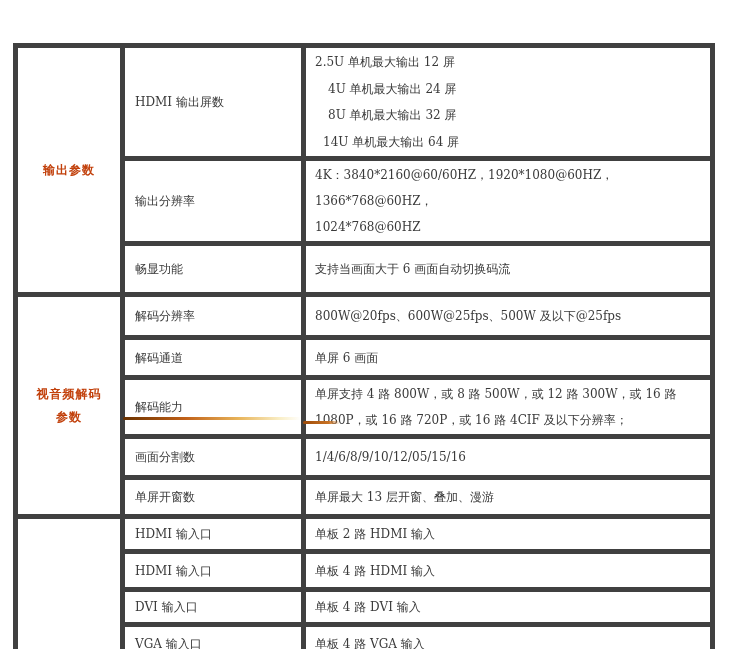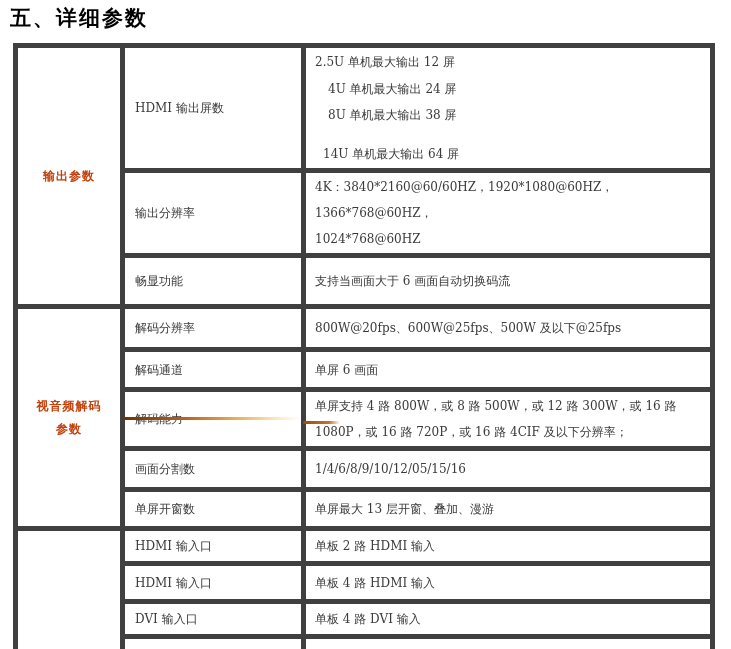--- a/index.html
+++ b/index.html
@@ -27,57 +27,56 @@
     font-family:"DejaVu Sans", sans-serif; font-weight:bold;
     text-align:center; color:#c2410c; font-size:14.5px;
     letter-spacing:1px; padding:0 3px !important;
   }
   .group-line { line-height:23px; }
   .param-cell { padding-left:10px !important; }
   .value-cell { padding-left:9px !important; }
   .vline { line-height:26.5px; white-space:nowrap; }
   .wline { line-height:26px; }
   .ind-a { padding-left:13px; }
-  .ind-b { padding-left:8px;margin-top:12px; }
+  .ind-b { padding-left:8px; }
   
   .artifact-1 {
     position:absolute; left:123px; top:417px; width:178px; height:3px;
     background:linear-gradient(to right, #6b3200, #c06018 35%, #e8b45a 65%, #f9eec6 88%, rgba(249,238,198,0));
     border-radius:2px;
   }
   .artifact-2 {
     position:absolute; left:303px; top:421px; width:37px; height:3px;
     background:linear-gradient(to right, #9c4a08, #c97324 70%, rgba(230,190,130,0));
     border-radius:2px;
   }
 </style>
 </head>
 <body>
 
 <div class="canvas">
 
-  <div class="doc-title">五、详细参数</div>
 
   <table class="spec-table">
     <colgroup>
       <col style="width:107px">
       <col style="width:181px">
       <col style="width:409px">
     </colgroup>
 
     <tbody>
         <tr style="height:106px">
       <td class="group-cell" rowspan="3">
         <div class="group-line">输出参数</div>
       </td>
       <td class="param-cell">HDMI 输出屏数</td>
       <td class="value-cell">
         <div class="vline">2.5U 单机最大输出 12 屏</div>
         <div class="vline ind-a">4U 单机最大输出 24 屏</div>
-        <div class="vline ind-a">8U 单机最大输出 38 屏</div>
+        <div class="vline ind-a">8U 单机最大输出 32 屏</div>
         <div class="vline ind-b">14U 单机最大输出 64 屏</div>
       </td>
     </tr>
     <tr style="height:51px">
       <td class="param-cell">输出分辨率</td>
       <td class="value-cell">
         <div class="wline">4K：3840*2160@60/60HZ，1920*1080@60HZ，1366*768@60HZ，</div>
         <div class="wline">1024*768@60HZ</div>
       </td>
     </tr>

